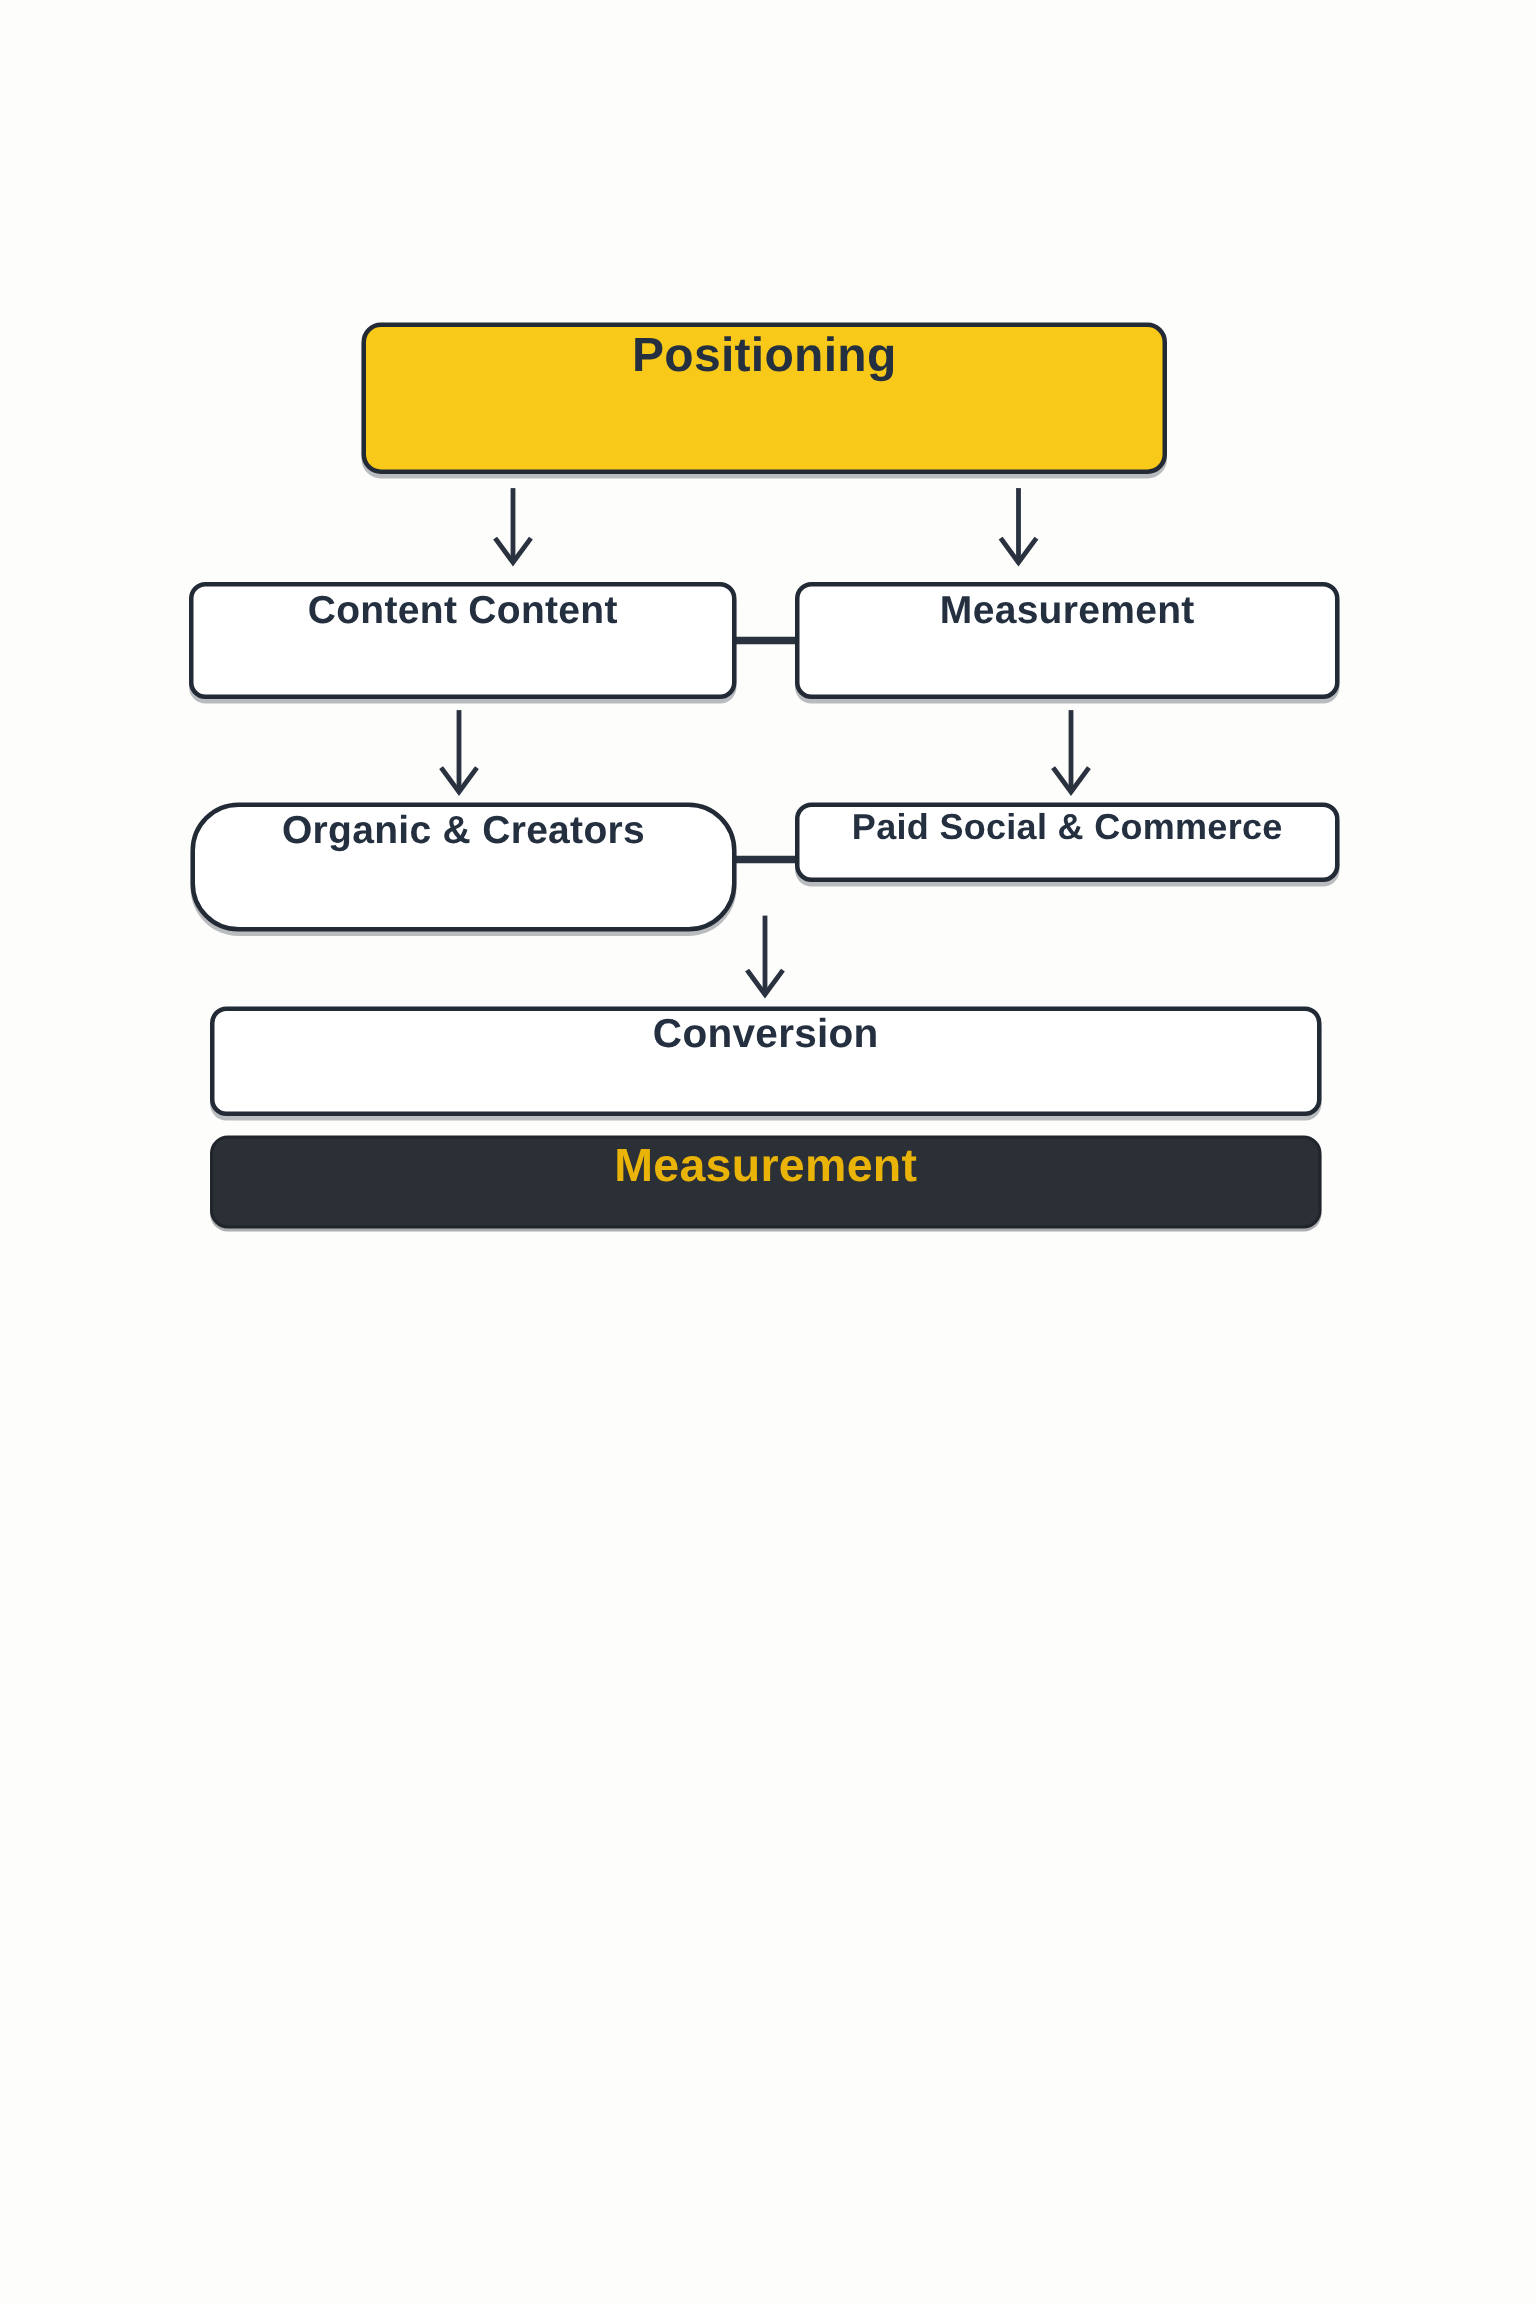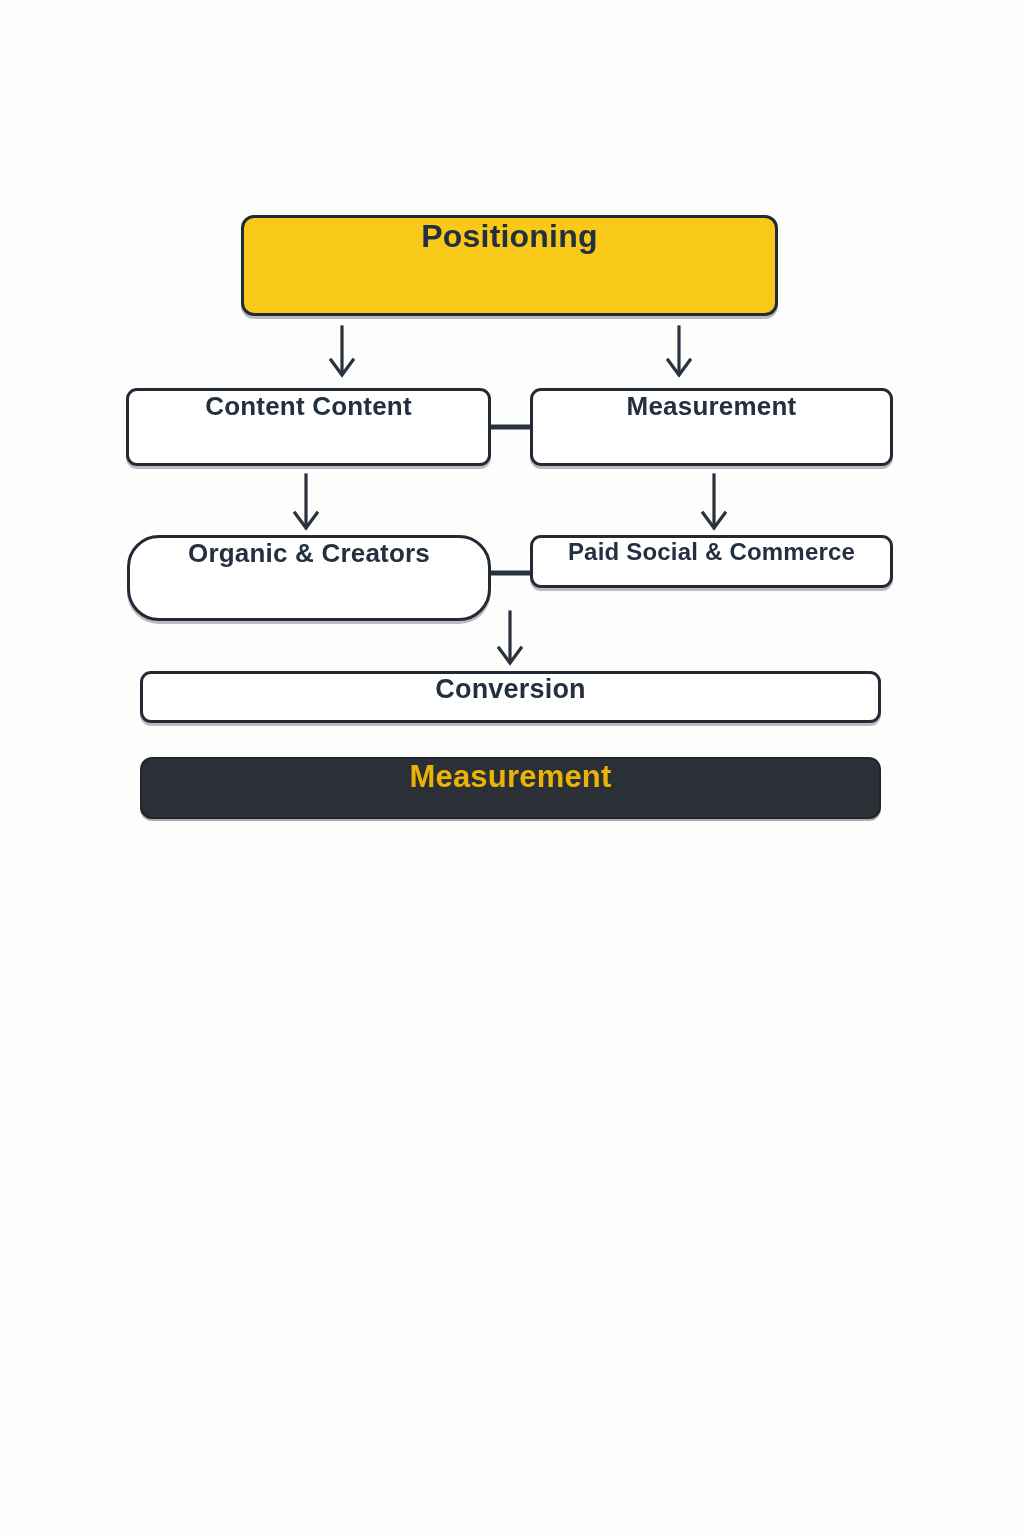--- a/index.html
+++ b/index.html
@@ -37,21 +37,21 @@
   #node-positioning {
     left: 241px; top: 215px; width: 537px; height: 101px;
     background: var(--highlight);
     font-size: 32px;
     border-radius: 13px;
   }
   #node-content-engine { left: 126px; top: 388px; width: 365px; height: 78px; font-size: 26px; }
   #node-distribution   { left: 530px; top: 388px; width: 363px; height: 78px; font-size: 26px; }
   #node-organic        { left: 127px; top: 535px; width: 364px; height: 86px; font-size: 26px; border-radius: 32px; }
   #node-paid           { left: 530px; top: 535px; width: 363px; height: 53px; font-size: 24px; }
-  #node-conversion     { left: 140px; top: 671px; width: 741px; height: 52px; font-size: 27px; }
+  #node-conversion     { left: 140px; top: 671px; width: 741px; height: 73px; font-size: 27px; }
   #node-measurement {
     left: 140px; top: 757px; width: 741px; height: 62px;
     background: var(--dark);
     border: 2px solid #20242b;
     border-radius: 12px;
     color: #eab308;
     font-size: 31px;
     box-shadow: 0 2px 0 rgba(20, 24, 30, 0.35);
   }
   svg.arrows {

